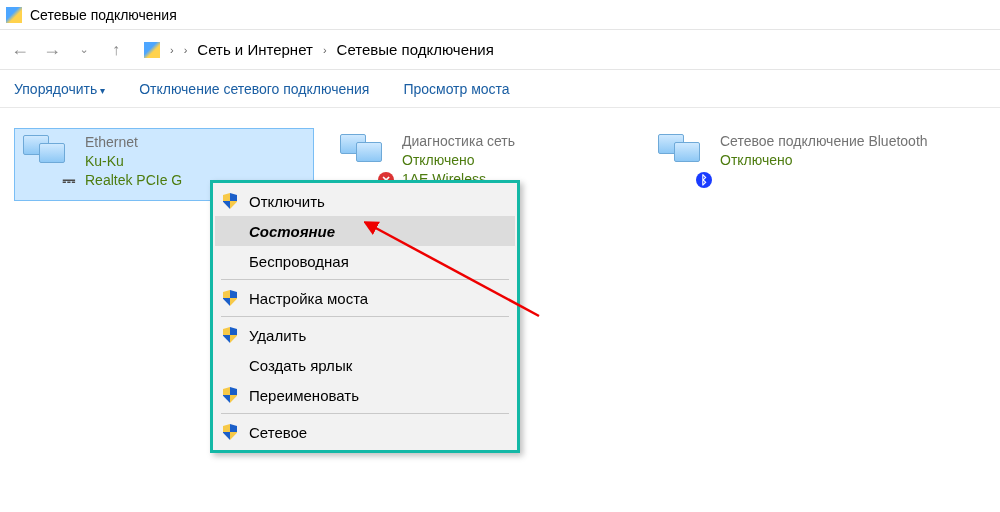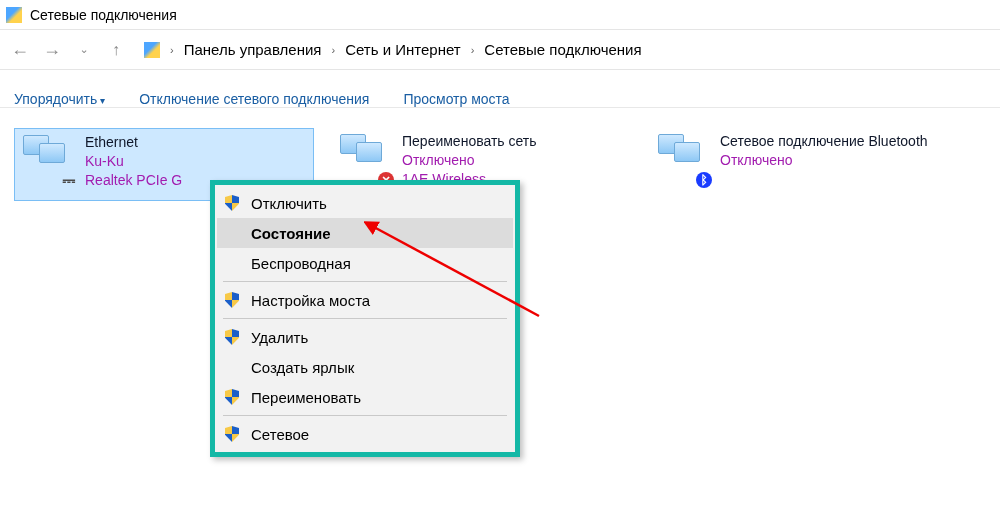--- a/index.html
+++ b/index.html
@@ -60,21 +60,21 @@
     background: linear-gradient(135deg,#4da6ff 40%,#ffd24d 60%);
     display:inline-block;
   }
   .chev { color: #606060; font-size: 11px; }
   .crumb { font-size: 15px; cursor: pointer; }
 
   
   .toolbar {
     height: 38px;
     display: flex;
-    align-items: flex-end;
+    align-items: center;
     padding: 0 14px;
     gap: 34px;
     border-bottom: 1px solid #e8e8e8;
     color: #1a5ea3;
     font-size: 14px;
   }
   .toolbar .item { cursor: pointer; white-space: nowrap; }
   .toolbar .item.dd::after { content: " ▾"; font-size: 10px; color:#1a5ea3; }
 
   
@@ -121,31 +121,31 @@
     border-radius: 50%;
     display:flex;align-items:center;justify-content:center;
     font-size: 11px; font-weight: bold;
     color:#fff;
   }
   .badge.plug { background: none; color:#4a4a4a; font-size:16px; }
   .badge.x { background:#d33; }
   .badge.bt { background:#1a3cff; }
 
   .tile .lines { line-height: 1.35; font-size: 14px; }
-  .tile .name { color:#0f172a; }
-  .tile .l2, .tile .l3 { color:#a21caf; }
+  .tile .name { color:#737373; }
+  .tile .l2, .tile .l3 { color:#4d7c0f; }
 
   
   .ctxmenu {
     position: absolute;
     left: 210px;
     top: 180px;
     width: 310px;
     background: #f2f2f2;
-    border: 5px solid #14b8a6;
+    border: 3px solid #14b8a6;
     box-shadow: 3px 3px 6px rgba(0,0,0,.25);
     padding: 3px 2px;
     font-size: 15px;
     z-index: 50;
   }
   .ctxmenu .mi {
     display: flex;
     align-items: center;
     height: 30px;
     padding: 0 10px 0 6px;
@@ -156,21 +156,21 @@
     width: 18px; height: 18px;
     display:inline-flex;align-items:center;justify-content:center;
   }
   .shield {
     width: 14px; height: 16px;
     display:inline-block;
     background: conic-gradient(#1b5fc9 0 25%, #f7c948 0 50%, #1b5fc9 0 75%, #f7c948 0 100%);
     clip-path: polygon(50% 0,100% 12%,100% 55%,50% 100%,0 55%,0 12%);
   }
   .ctxmenu .mi.hover { background:#dcdcdc; }
-  .ctxmenu .mi.bold { font-weight: 700; }
+  .ctxmenu .mi.bold { font-weight: 700; font-style: italic; }
   .ctxmenu .sep {
     height: 1px;
     background: #c9c9c9;
     margin: 3px 6px;
   }
 
   
   .arrow {
     position: absolute;
     left: 364px;
@@ -191,21 +191,20 @@
 
 <div class="navbar">
   <span class="nav-btn">←</span>
   <span class="nav-btn">→</span>
   <span class="nav-btn" style="font-size:11px;">⌄</span>
   <span class="nav-btn up">↑</span>
 
   <div class="addr">
     <span class="loc-icon"></span>
     <span class="chev">›</span>
-    <span class="crumb">Панель управления</span>
     <span class="chev">›</span>
     <span class="crumb">Сеть и Интернет</span>
     <span class="chev">›</span>
     <span class="crumb">Сетевые подключения</span>
   </div>
 </div>
 
 <div class="toolbar">
   <span class="item dd">Упорядочить</span>
   <span class="item">Отключение сетевого подключения</span>
@@ -231,21 +230,21 @@
 
   <div class="tile">
     <div class="icon-col">
       <div class="net-icon">
           <div class="mon1"></div>
           <div class="mon2"></div>
         </div>
       <div class="badge x">✕</div>
     </div>
     <div class="lines">
-      <div class="name">Переименовать сеть</div>
+      <div class="name">Диагностика сеть</div>
       <div class="l2">Отключено</div>
       <div class="l3">1AE Wireless ...</div>
     </div>
   </div>
 
   <div class="tile">
     <div class="icon-col">
       <div class="net-icon">
           <div class="mon1"></div>
           <div class="mon2"></div>

